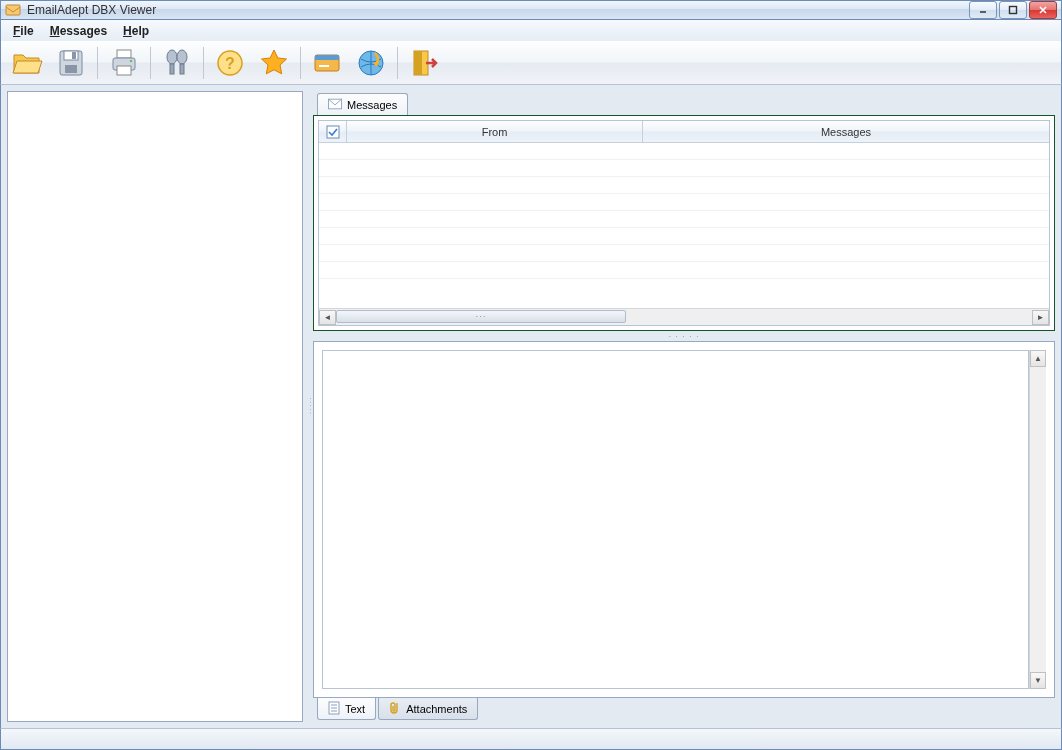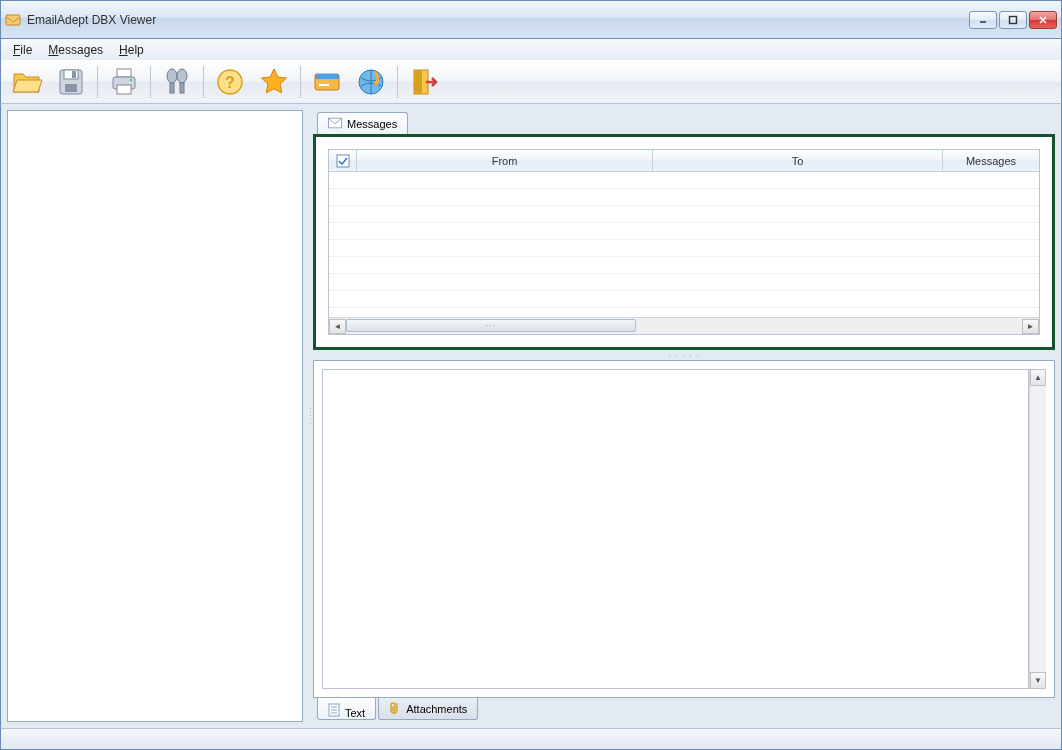--- a/index.html
+++ b/index.html
@@ -9,21 +9,21 @@
   background: #d4dce8;
   width: 1062px;
   height: 750px;
   overflow: hidden;
   display: flex;
   flex-direction: column;
 }
 
 
 .titlebar {
-  height: 39px;
+  height: 20px;
   background: linear-gradient(to bottom, #f0f6fd 0%, #dce7f5 45%, #c7d7eb 46%, #d9e5f3 100%);
   border: 1px solid #6a8bb5;
   display: flex;
   align-items: center;
   padding: 0 4px;
 }
 .titlebar .app-icon {
   width: 16px; height: 16px;
   margin-right: 6px;
 }
@@ -54,20 +54,21 @@
   border-left: 1px solid #6a8bb5;
   border-right: 1px solid #6a8bb5;
   display: flex;
   align-items: center;
   padding: 0 4px;
 }
 .menu-item {
   padding: 2px 8px;
   cursor: pointer;
   color: #222;
+  font-weight: bold;
 }
 .menu-item .mn { text-decoration: underline; }
 
 
 .toolbar {
   height: 44px;
   background: linear-gradient(to bottom, #fdfefe 0%, #f2f5f9 48%, #e6ebf1 52%, #f0f3f8 100%);
   border-left: 1px solid #6a8bb5;
   border-right: 1px solid #6a8bb5;
   border-bottom: 1px solid #b5c3d4;
@@ -146,22 +147,22 @@
   border-radius: 3px 3px 0 0;
   display: flex; align-items: center; gap: 5px;
   font-size: 11px;
   cursor: pointer;
 }
 .tab svg { width: 14px; height: 12px; }
 
 .grid-wrap {
   flex: 1;
   background: #fff;
-  border: 3px solid #14532d;
-  padding: 12px;
+  border: 1px solid #14532d;
+  padding: 4px;
   display: flex;
   flex-direction: column;
 }
 .grid {
   flex: 1;
   border: 1px solid #b8c4d4;
   display: flex;
   flex-direction: column;
   overflow: hidden;
 }
@@ -286,21 +287,20 @@
   padding: 0 10px;
   border: 1px solid #97a9c2;
   border-top: none;
   border-radius: 0 0 3px 3px;
   display: flex; align-items: center; gap: 5px;
   font-size: 11px;
   cursor: pointer;
 }
 .btab.active {
   background: linear-gradient(to bottom, #fdfdfe, #eef2f7);
-  align-items: flex-end;
 }
 .btab.inactive {
   background: linear-gradient(to bottom, #e8edf3, #d9e0ea);
   text-align: center;
 }
 .btab svg { width: 12px; height: 14px; }
 
 
 .statusbar {
   height: 22px;
@@ -438,21 +438,20 @@
       <div class="grid-wrap">
         <div class="grid">
           <div class="grid-head">
             <div class="gh-cell icon-col">
               <svg viewBox="0 0 14 14">
                   <rect x="1" y="1" width="12" height="12" fill="#fff" stroke="#6a8bb5"></rect>
                   <path d="M3 7 l3 3 l5 -6" stroke="#3a7ad6" stroke-width="1.6" fill="none"></path>
                 </svg>
             </div>
             <div class="gh-cell from">From</div>
-            <div class="gh-cell to">To</div>
             <div class="gh-cell subject">Messages</div>
           </div>
           <div class="grid-body">
             <div class="grid-row"></div>
             <div class="grid-row"></div>
             <div class="grid-row"></div>
             <div class="grid-row"></div>
             <div class="grid-row"></div>
             <div class="grid-row"></div>
             <div class="grid-row"></div>

